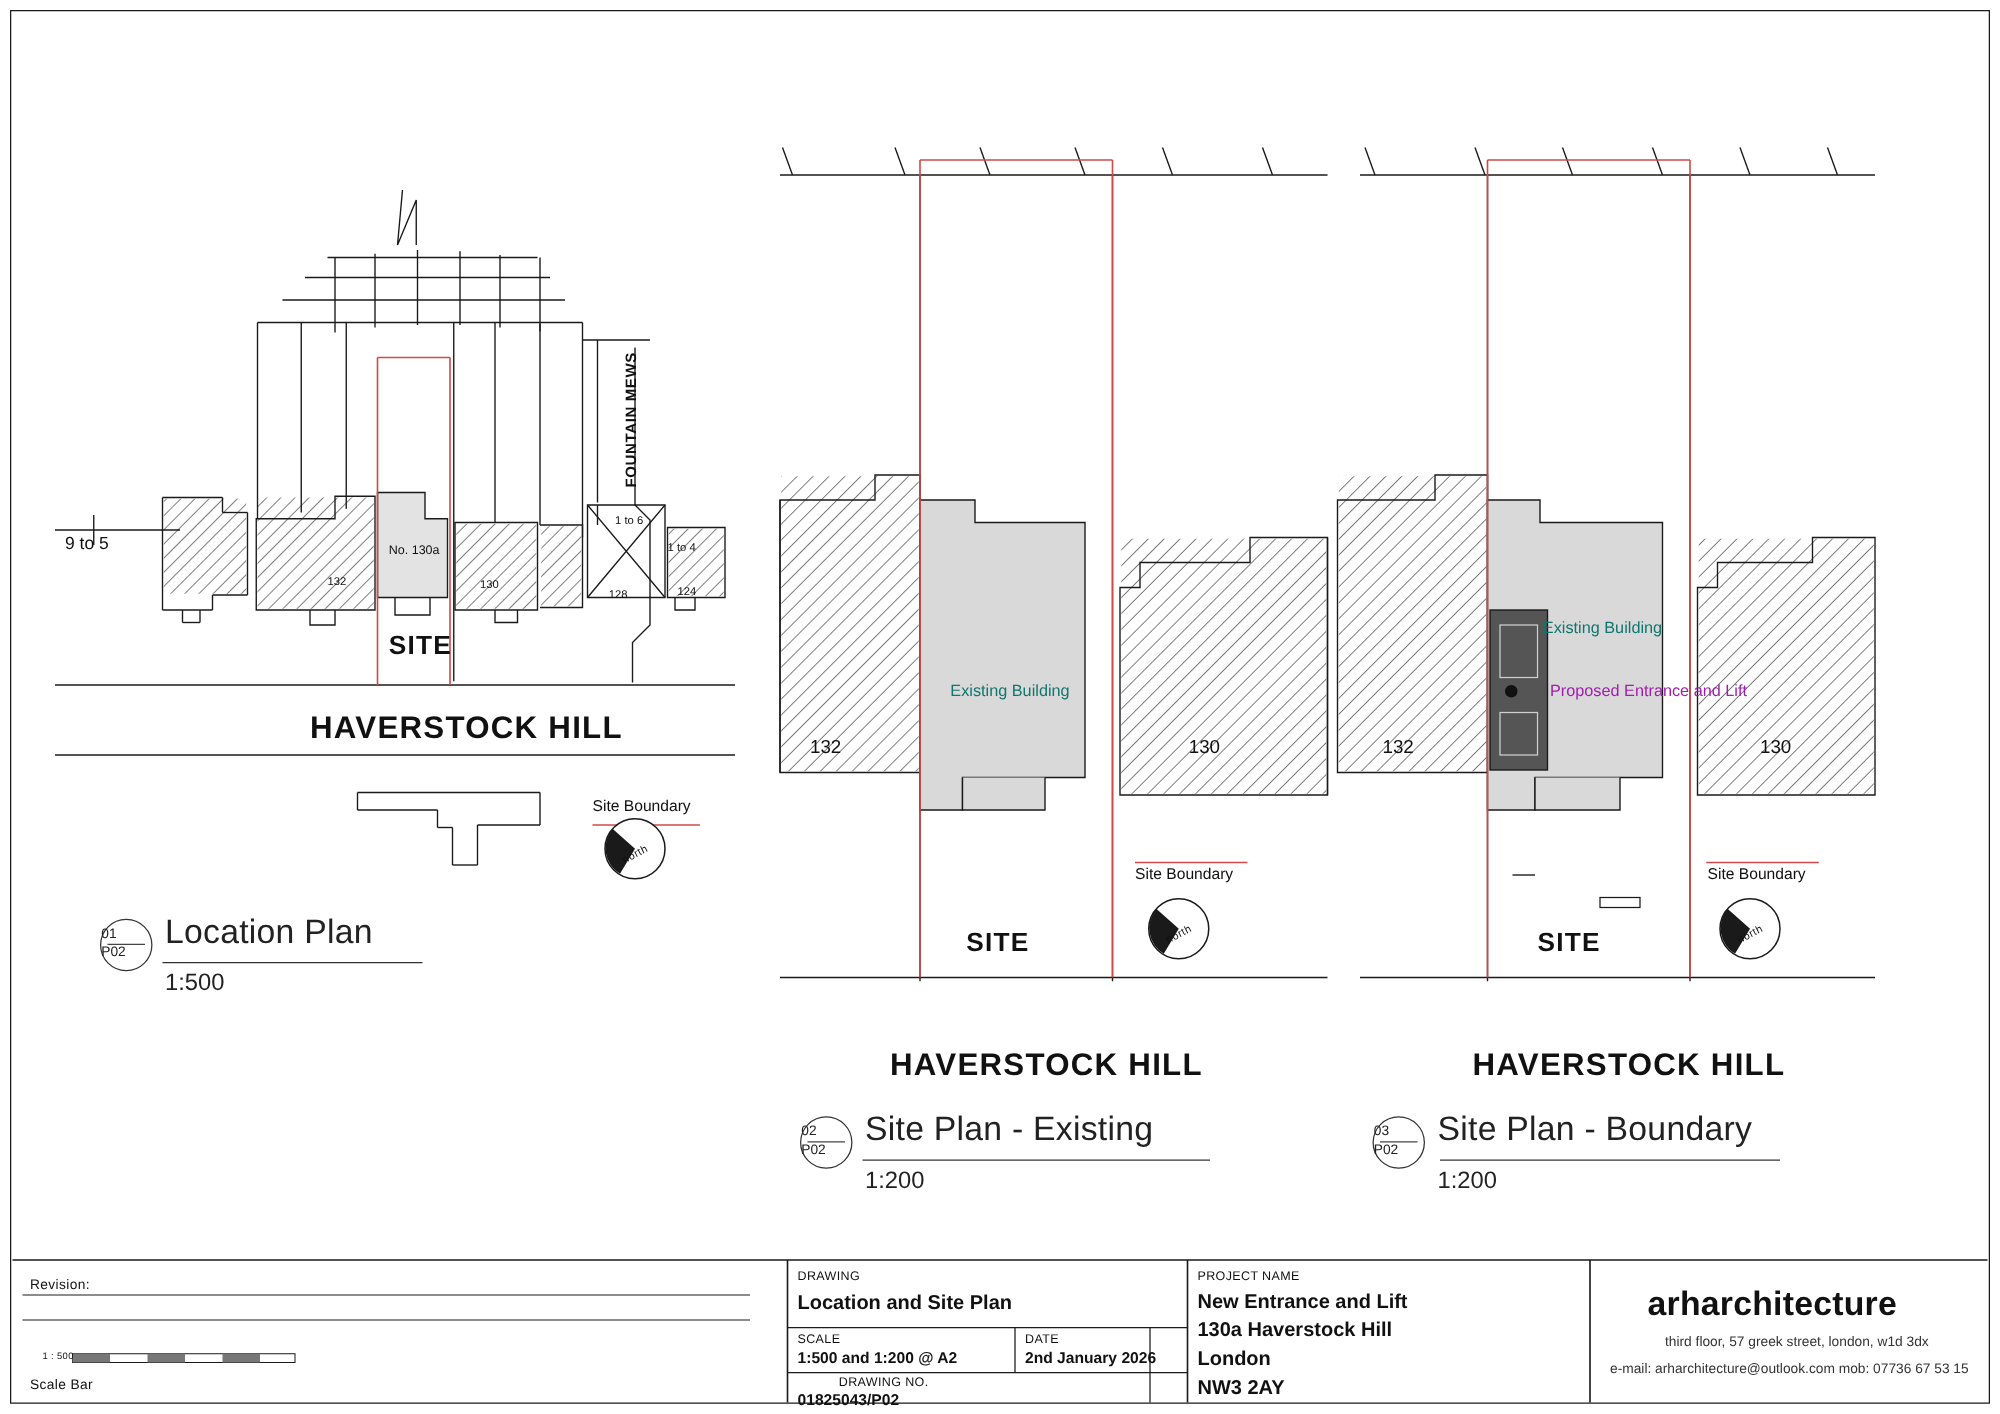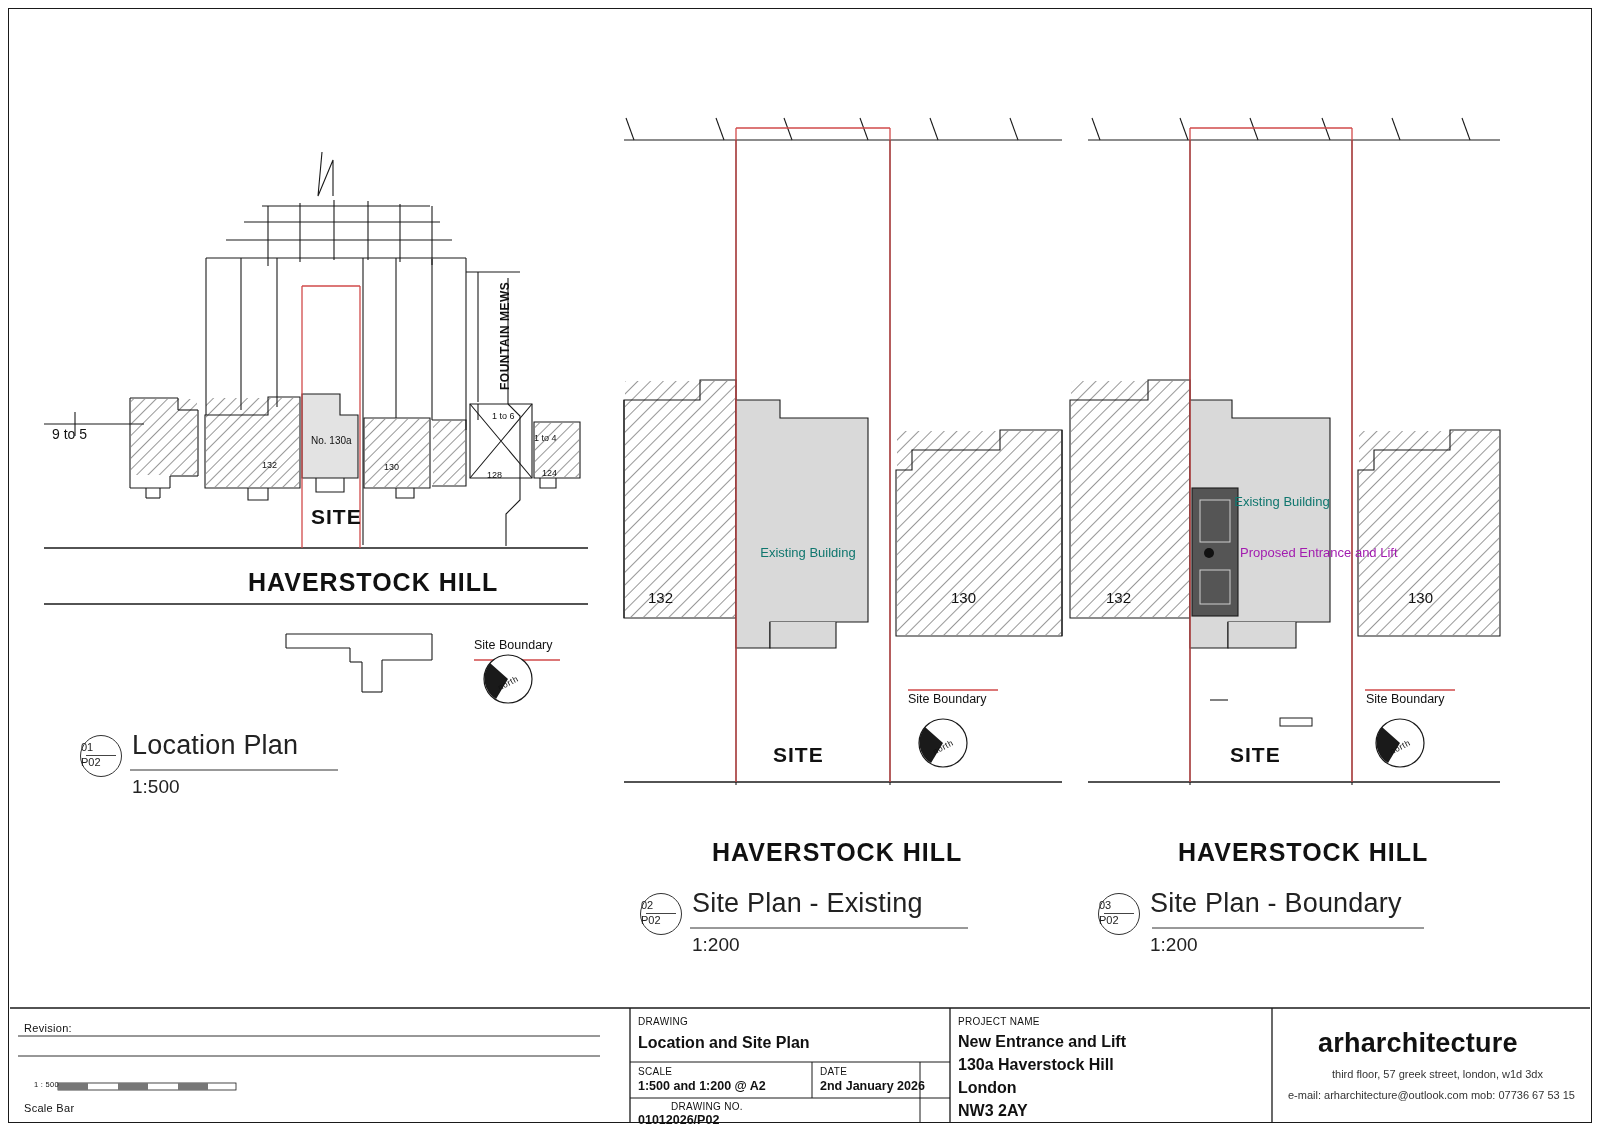--- a/index.html
+++ b/index.html
@@ -425,21 +425,21 @@
   <div class="tb-caption" style="left:638px; top:1016px;">DRAWING</div>
   <div class="tb-value" style="left:638px; top:1034px; font-size:16px;">Location and Site Plan</div>
 
   <div class="tb-caption" style="left:638px; top:1066px;">SCALE</div>
   <div class="tb-value-sm" style="left:638px; top:1079px;">1:500 and 1:200 @ A2</div>
 
   <div class="tb-caption" style="left:820px; top:1066px;">DATE</div>
   <div class="tb-value-sm" style="left:820px; top:1079px;">2nd January 2026</div>
 
   <div class="tb-caption" style="left:638px; top:1101px;margin-left:33px;">DRAWING NO.</div>
-  <div class="tb-value-sm" style="left:638px; top:1113px;">01012026/P02</div>
+  <div class="tb-value-sm" style="left:638px; top:1113px;">01825043/P02</div>
 
   <div class="tb-caption" style="left:958px; top:1016px;">PROJECT NAME</div>
   <div class="tb-value" style="left:958px; top:1033px; font-size:16px;">New Entrance and Lift</div>
   <div class="tb-value" style="left:958px; top:1056px; font-size:16px;">130a Haverstock Hill</div>
   <div class="tb-value" style="left:958px; top:1079px; font-size:16px;">London</div>
   <div class="tb-value" style="left:958px; top:1102px; font-size:16px;">NW3 2AY</div>
 
   <div class="logo-main" style="left:1318px; top:1028px;">
     <span class="light">ar</span><span class="bold">harchitecture</span>
   </div>

